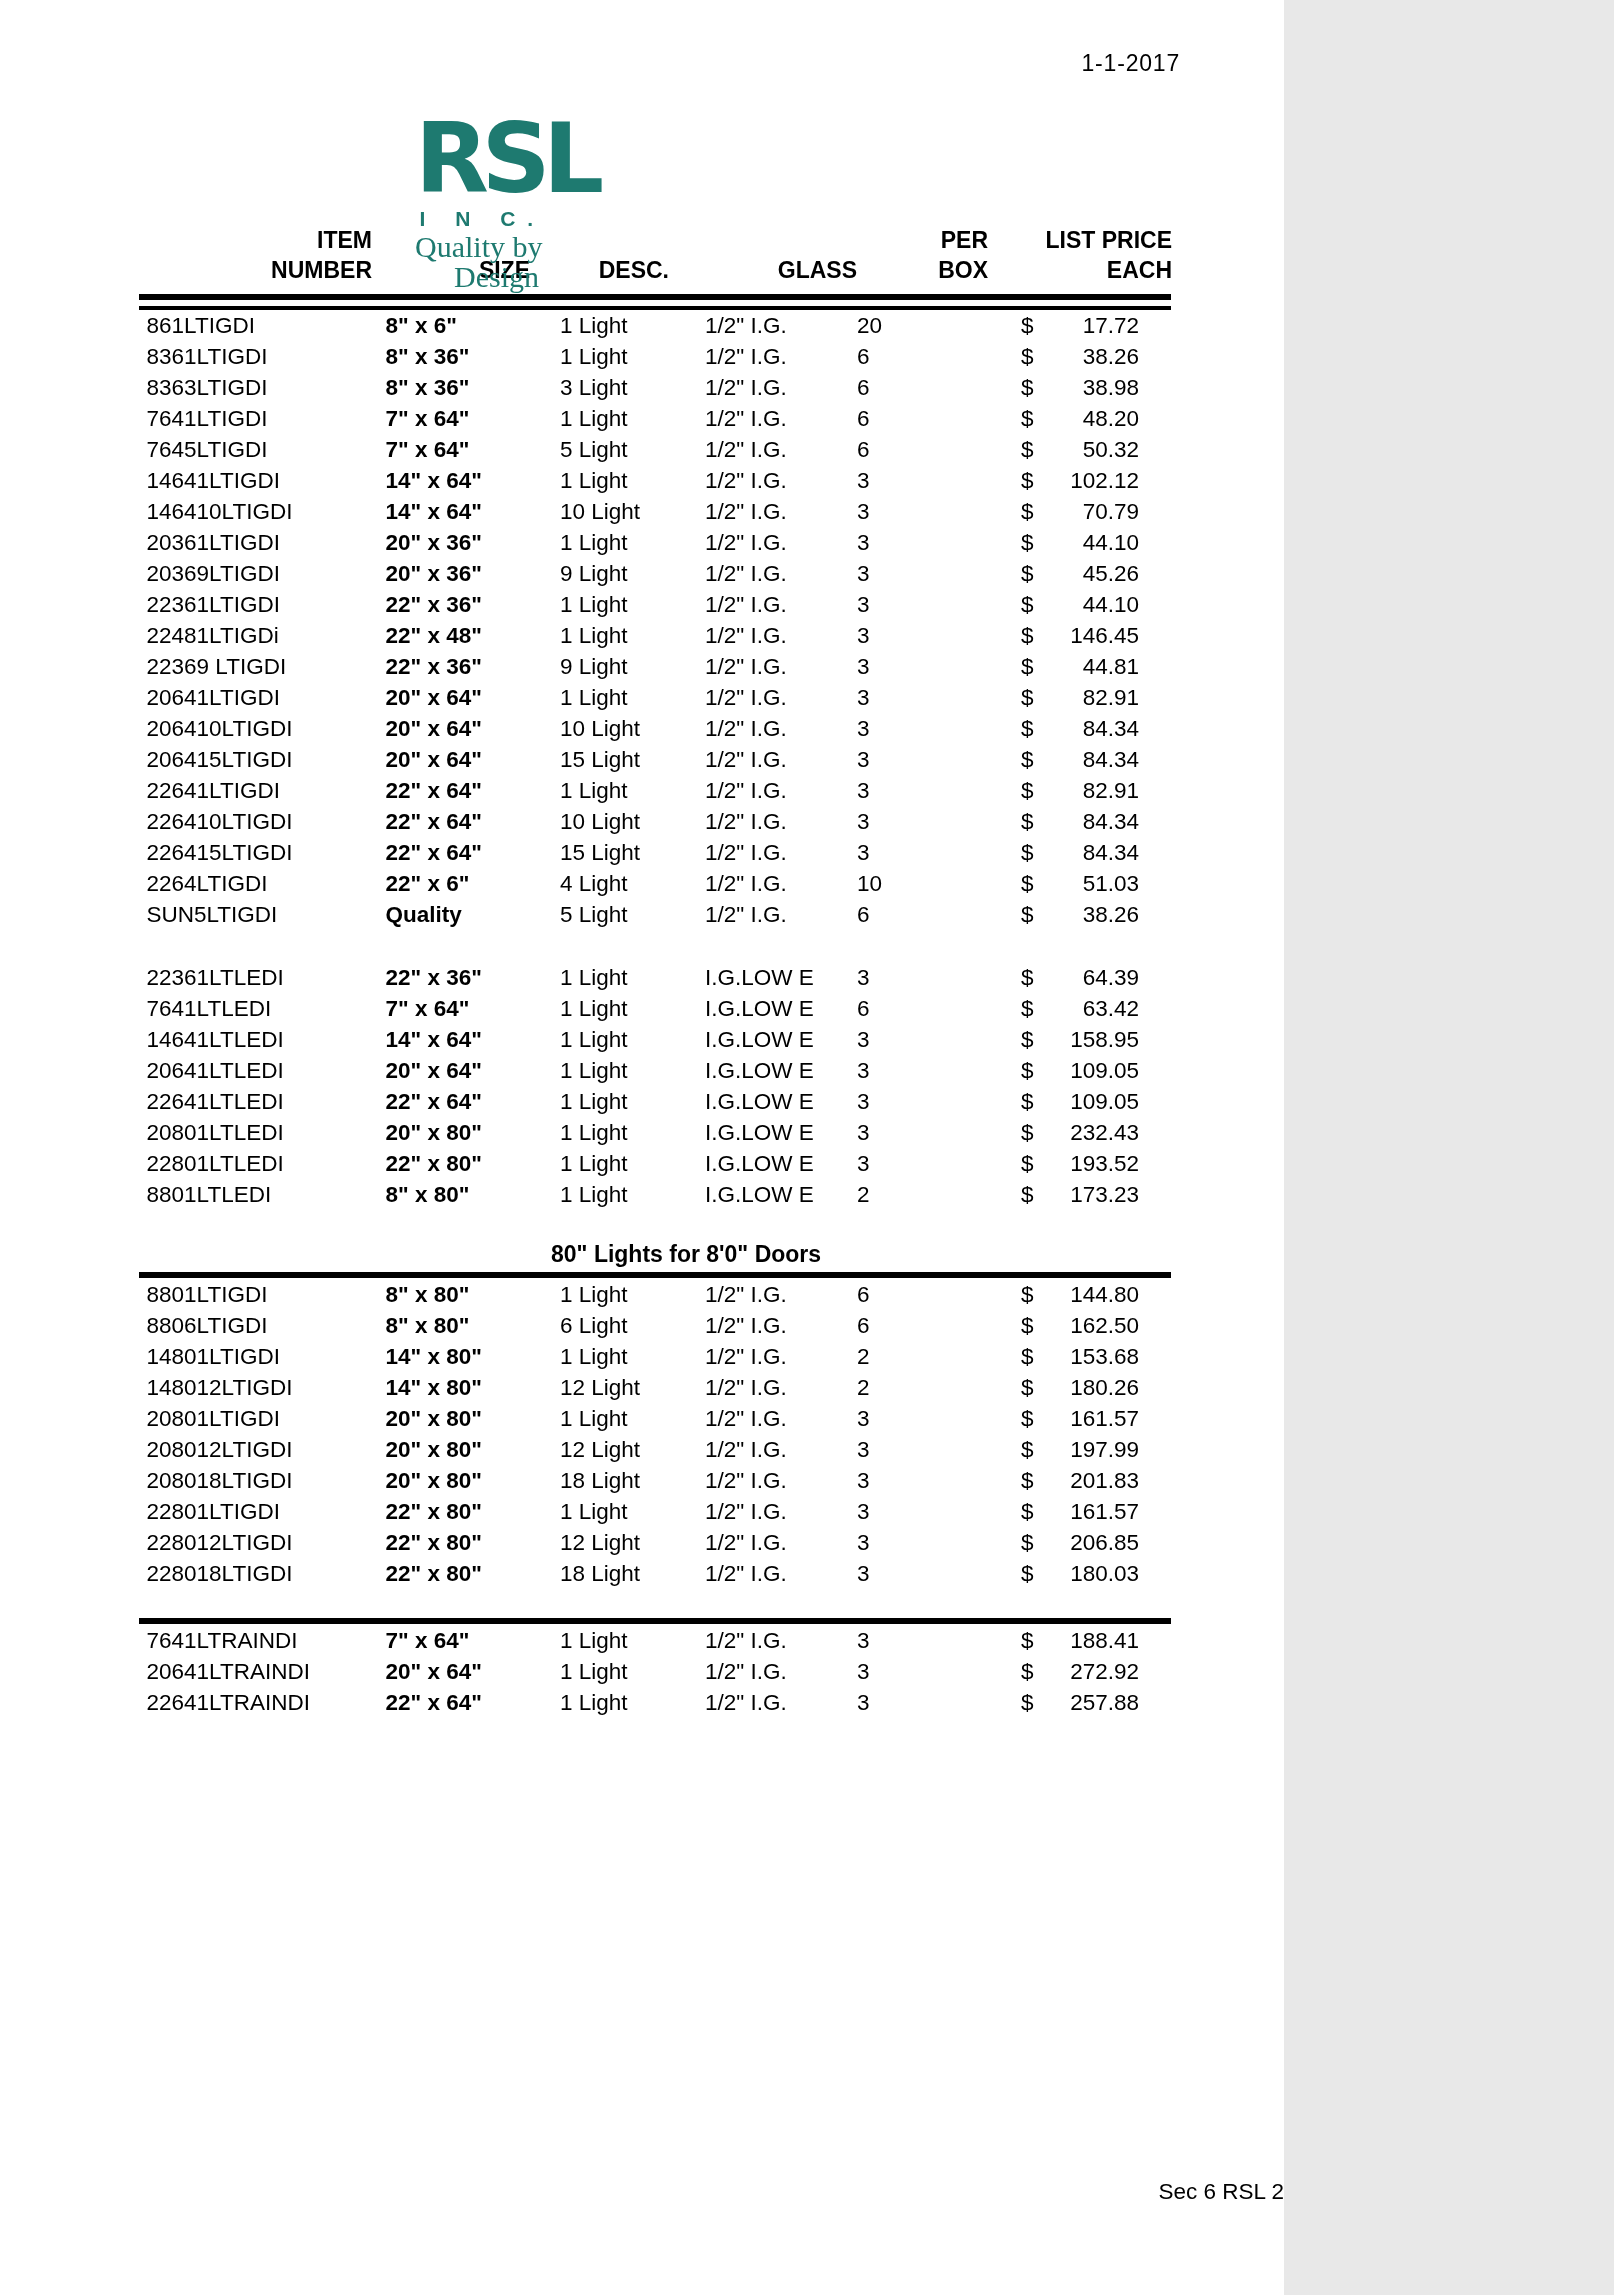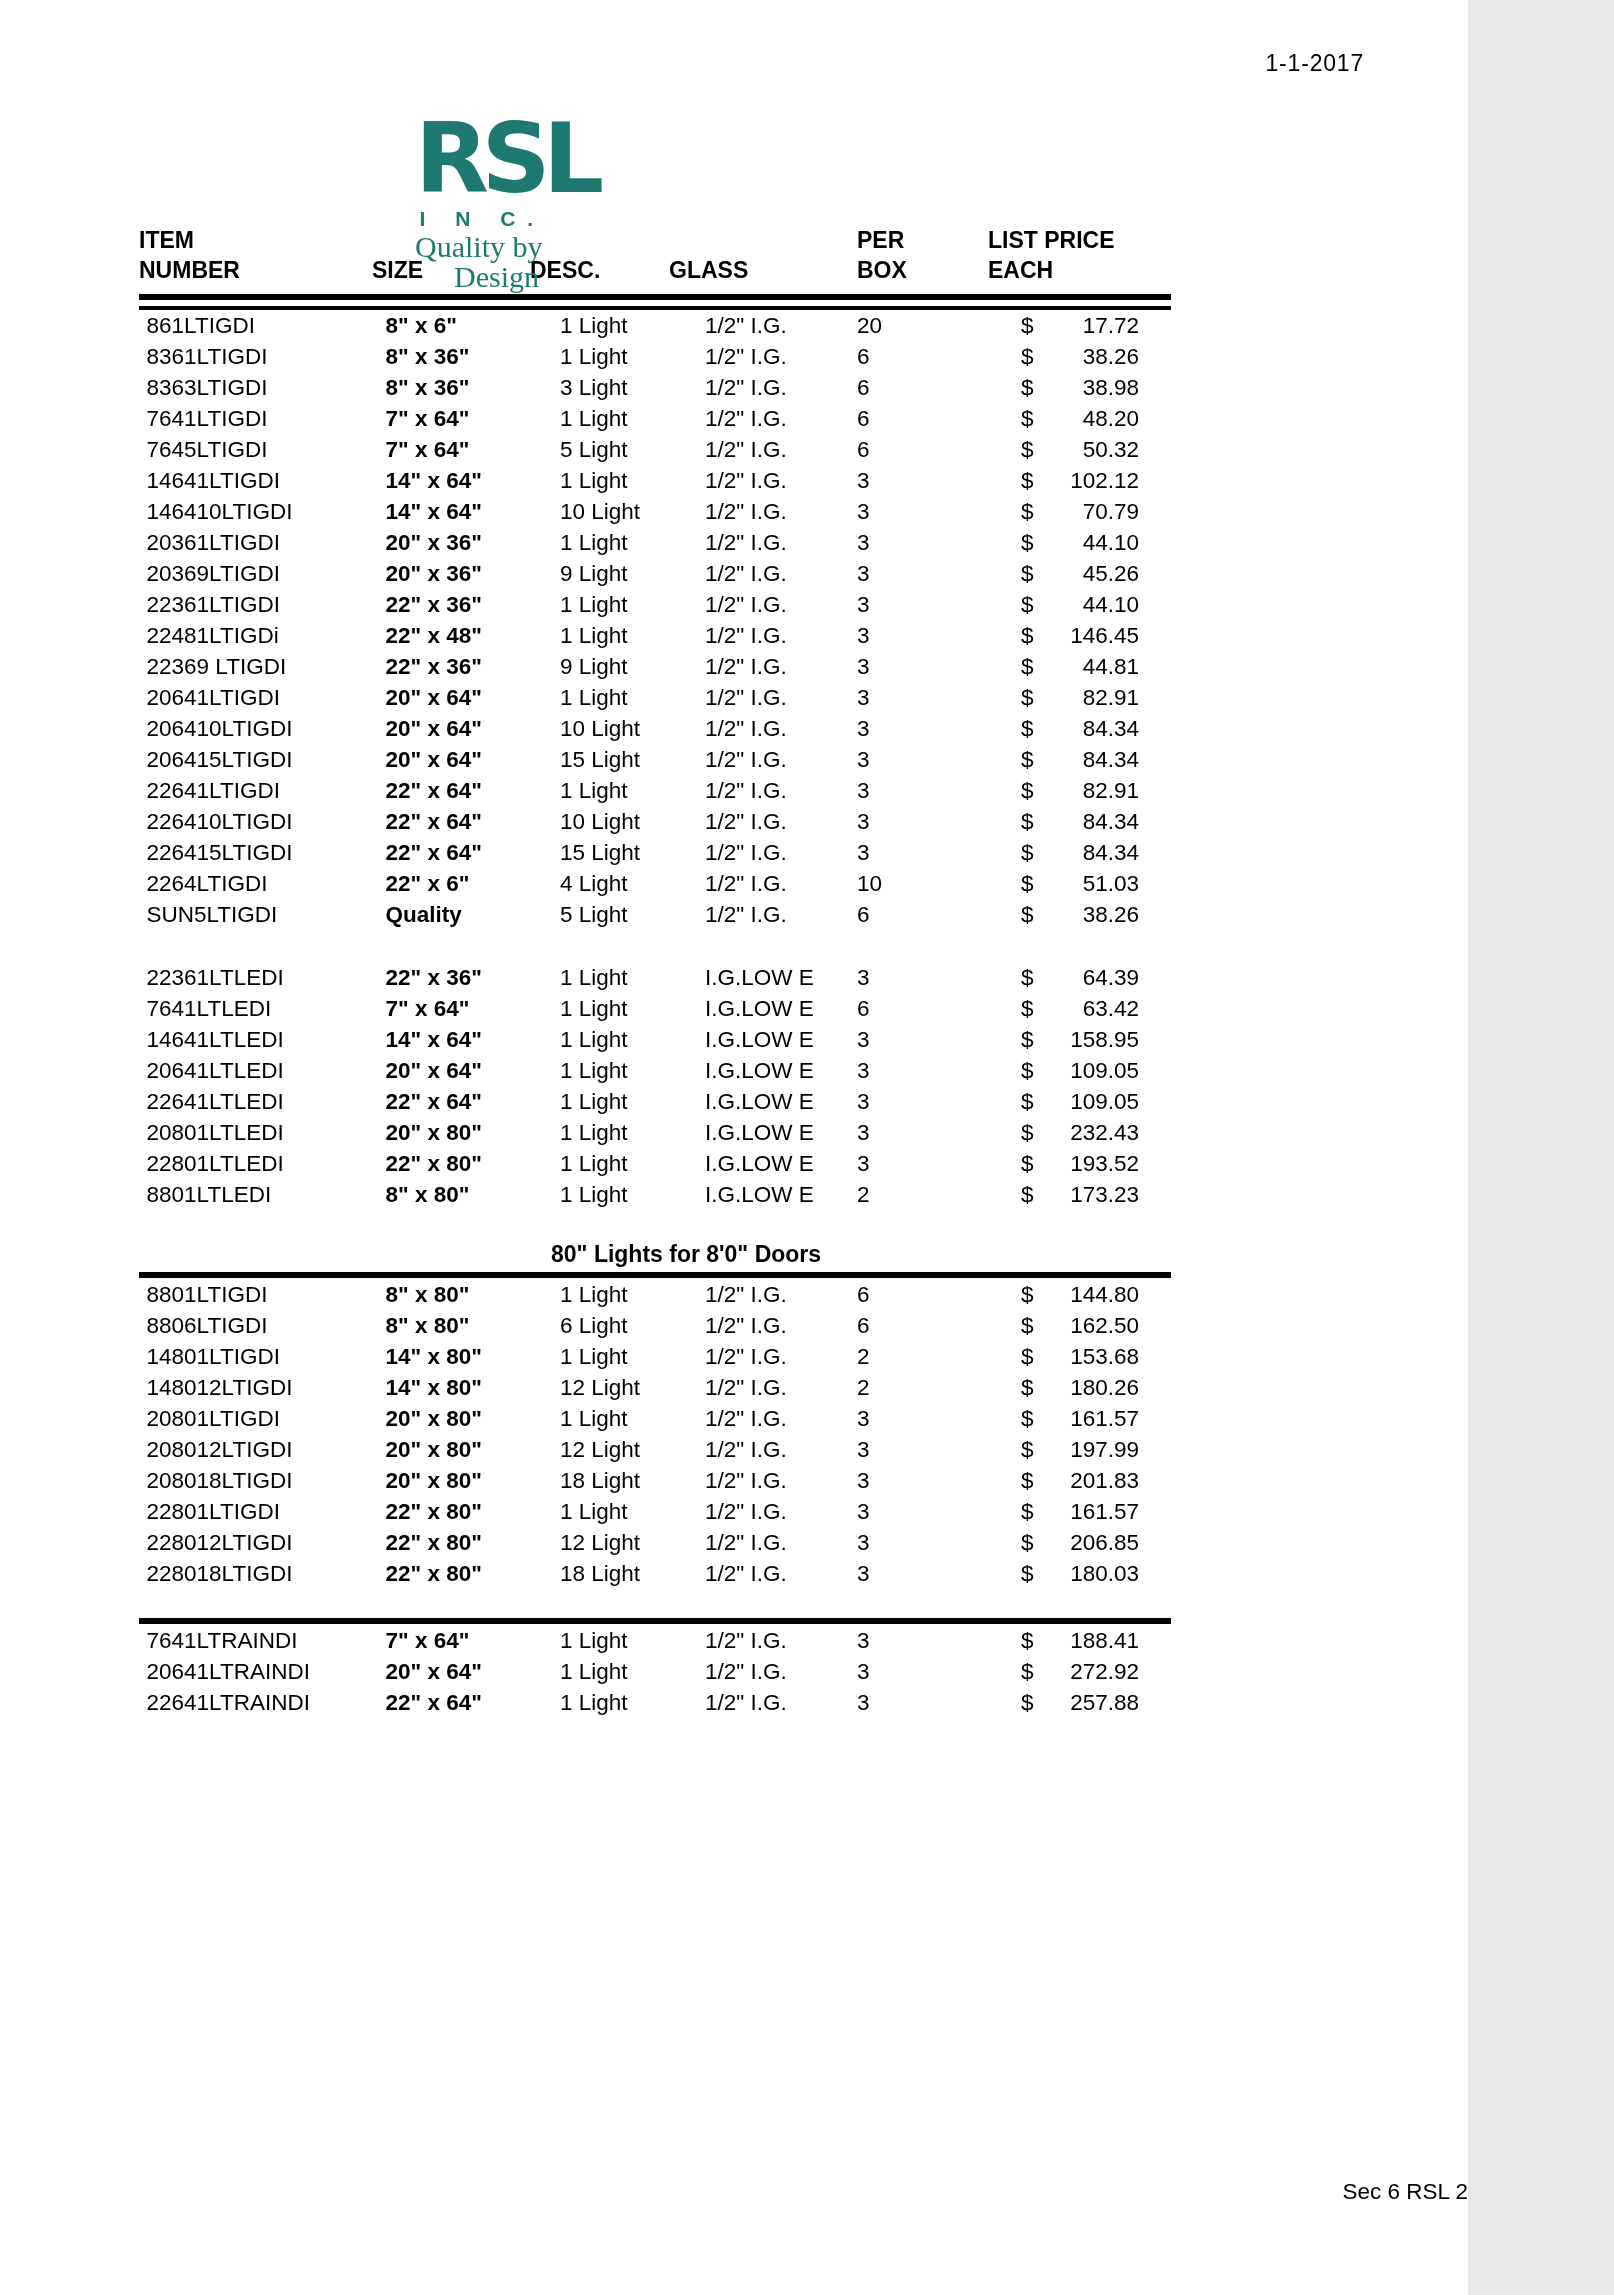--- a/index.html
+++ b/index.html
@@ -1,38 +1,38 @@
 <!DOCTYPE html>
 <html style="--teal: #1e7a70;font-size:12px"><head>
 <meta charset="utf-8">
 <style>
   * { margin:0; padding:0; box-sizing:border-box; }
   html,body { background:#e8e8e8; }
   body { width:1615px; height:2295px; position:relative; }
   .page {
-    position:absolute; left:0; top:0; width:1468px; height:2295px;
+    position:absolute; left:0; top:0; width:1284px; height:2295px;
     background:#ffffff; overflow:hidden;
     font-family:"Liberation Sans","DejaVu Sans",sans-serif; color:#000;
   }
   .date { position:absolute; top:50px; right:104px; font-size:23px; letter-spacing:0.8px; }
 
   .content { position:absolute; left:139px; top:0; width:1032px; }
 
   
   .logo { position:absolute; left:276px; top:114px; width:218px; color:var(--teal,#1e7a70); }
   .logo-rsl { font-size:96px; font-weight:900; letter-spacing:-7.5px; line-height:0.95;
               font-family:"DejaVu Sans","Liberation Sans",sans-serif; }
   .logo-inc { font-size:21px; font-weight:bold; letter-spacing:12px; margin:1.5px 0 1.5px 4.5px; }
   .logo-tag  { font-family:"Liberation Serif","DejaVu Serif",serif; font-size:30px; line-height:1.0; }
   .logo-tag.l2 { margin-left:39px; }
 
   
   .thead { padding-top:225px; font-weight:bold; font-size:23px; }
   .hrow { display:grid; grid-template-columns:233px 158px 139px 188px 131px 184px; height:30px; line-height:30px; }
-  .hc { text-align:left; }
+  .hc { text-align:right; }
   .rule-double { margin-top:9px; height:16px; border-top:6px solid #000; border-bottom:4.5px solid #000; }
 
   .row { display:grid; grid-template-columns:233px 158px 139px 188px 131px 184px; height:31px; line-height:31px; font-size:22.5px; }
   .c.item  { padding-left:7.5px; }
   .c.size  { padding-left:13.5px; font-weight:bold; }
   .c.desc  { padding-left:30px; }
   .c.glass { padding-left:36px; }
   .c.box   { }
   .c.price { display:flex; padding-left:33px; padding-right:33px; }
   .c.price .cur { flex:0 0 auto; }

